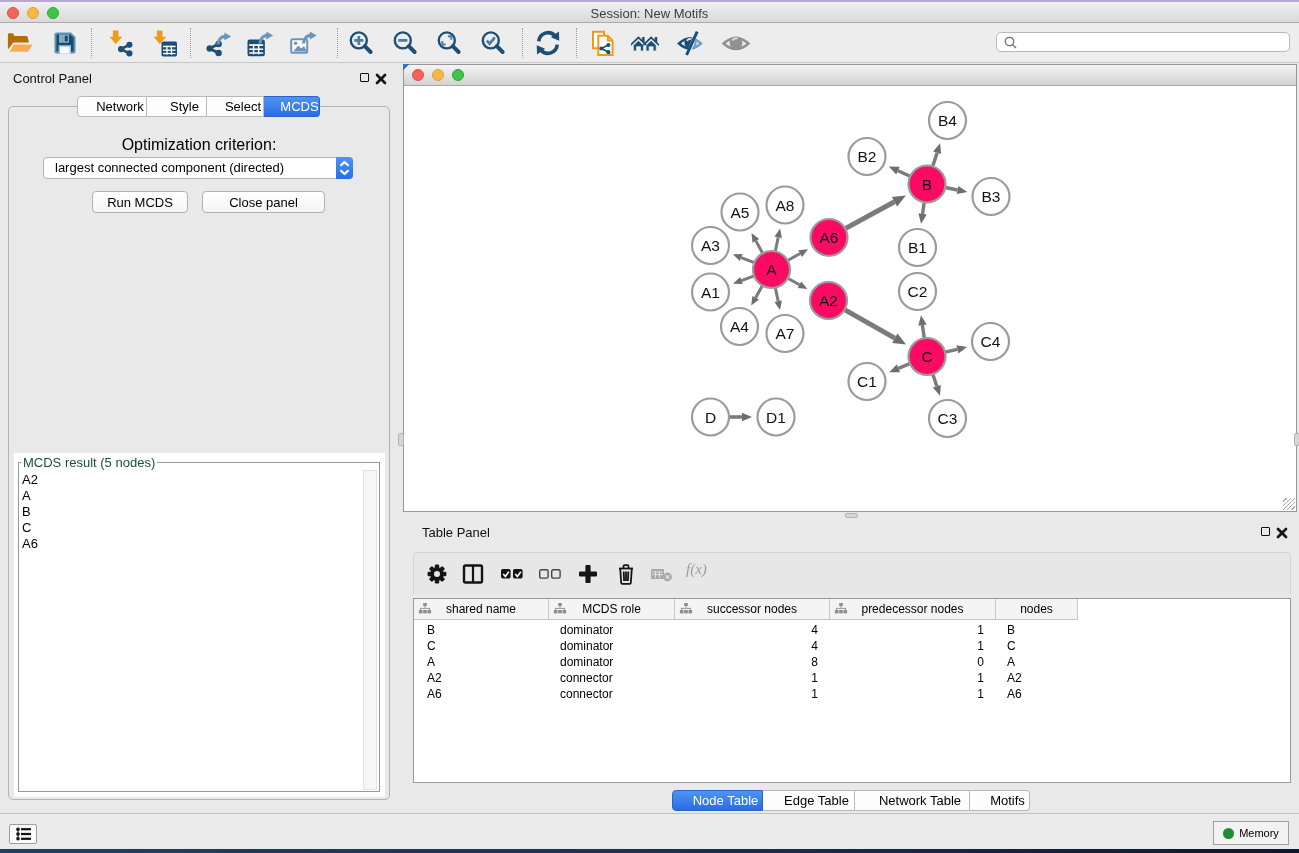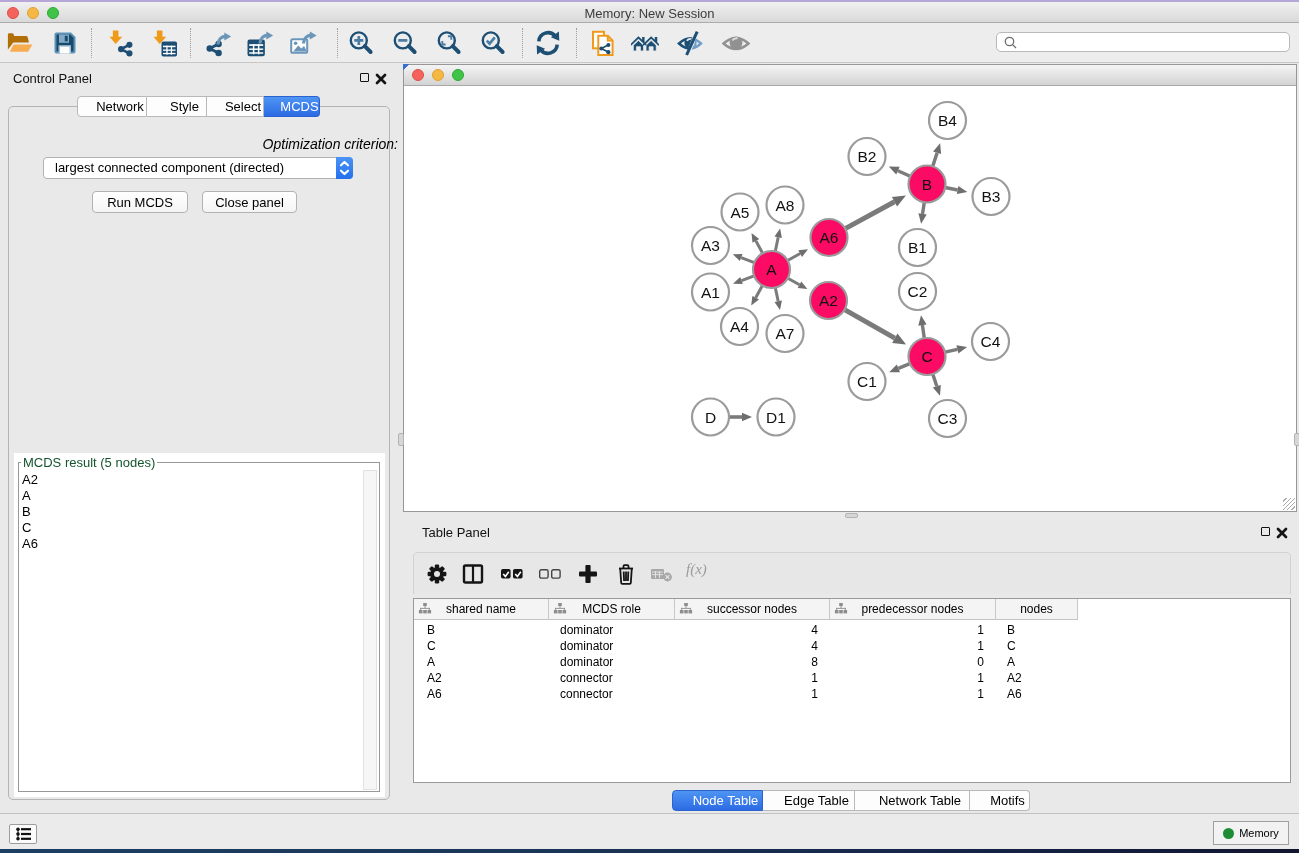--- a/index.html
+++ b/index.html
@@ -27,26 +27,26 @@
 #cpHeader { left:13px; top:71px; font-size:13px; color:#111; }
 #cpSquare { left:360px; top:73px; width:9px; height:9px; border:1.5px solid #111; border-radius:1px; }
 #cpClose { left:375px; top:68px; font-size:13px; font-weight:bold; color:#111; }
 #cpPane { left:8px; top:106px; width:382px; height:694px; background:#e9e9e9; border:1px solid #b4b4b4; border-radius:5px; }
 .tabrow { position:absolute; display:flex; }
 #cpTabs { left:77px; top:96px; height:21px; }
 .tab { height:21px; background:#fdfdfd; border:1px solid #b9b9b9; border-left:none; font-size:13px; color:#000; display:flex; align-items:center; justify-content:center;padding-left:16px; }
 .tab.first { border-left:1px solid #b9b9b9; border-radius:4px 0 0 4px; }
 .tab.last { border-radius:0 4px 4px 0; }
 .tab.sel { background:linear-gradient(#4e95f3,#2c6be4); color:#fff; border-color:#2c62cf; }
-#optLabel { left:0; top:136px; width:398px; text-align:right; font-size:14px; color:#000;font-style:italic; }
+#optLabel { left:0; top:136px; width:398px; text-align:center; font-size:16px; color:#000; }
 #dropdown { left:43px; top:157px; width:310px; height:22px; background:#fff; border:1px solid #b2b2b2; border-radius:4px; font-size:13px; color:#000; line-height:20px; padding-left:11px; }
 #ddBtn { right:-1px; top:-1px; width:17px; height:22px; position:absolute; background:linear-gradient(#4b93f5,#2470ec); border-radius:0 4px 4px 0; }
 .btn { position:absolute; height:22px; background:linear-gradient(#ffffff,#f4f4f4); border:1px solid #b2b2b2; border-radius:4px; font-size:13px; color:#000; display:flex; align-items:center; justify-content:center; }
 #runBtn { left:92px; top:191px; width:96px; }
-#closeBtn { left:202px; top:191px; width:95px; }
+#closeBtn { left:202px; top:191px; width:123px; }
 #mcdsOuter { left:14px; top:453px; width:371px; height:344px; background:#fff; }
 #mcdsBox { left:18px; top:462px; width:362px; height:330px; background:#fff; border:1px solid #989898; }
 #mcdsLegend { left:21px; top:455px; background:#fff; padding:0 2px; font-size:13px; color:#14532d; }
 #mcdsList { left:22px; top:472px; font-size:13px; color:#000; line-height:16px; }
 #mcdsScroll { left:363px; top:470px; width:14px; height:320px; background:#f6f6f6; border:1px solid #e2e2e2; }
 
 
 #statusbar { left:0; top:813px; width:1299px; height:35px; background:#ebebeb; border-top:1px solid #c2c2c2; }
 #hambBtn { left:9px; top:824px; width:28px; height:20px; background:#fbfbfb; border:1px solid #9d9d9d; border-radius:2px; }
 #memBtn { left:1213px; top:821px; width:76px; height:24px; background:#f2f2f2; border:1px solid #9f9f9f; font-size:11px; color:#000; display:flex; align-items:center; justify-content:center; gap:5px; }
@@ -78,21 +78,21 @@
 </style>
 </head>
 <body>
 <div id="app">
   <div id="deskTop" class="abs"></div>
   <div id="titlebar" class="abs">
     <div class="tl t1"></div>
       <div class="tl t2"></div>
       <div class="tl t3"></div>
   </div>
-  <div id="titleText" class="abs">Memory: New Session</div>
+  <div id="titleText" class="abs">Session: New Motifs</div>
   <div id="toolbar" class="abs">
     <div class="sep" style="left:91px"></div>
     <div class="sep" style="left:190px"></div>
     <div class="sep" style="left:337px"></div>
     <div class="sep" style="left:522px"></div>
     <div class="sep" style="left:576px"></div>
     <svg class="ticon" style="left:7px;top:6px" width="28" height="28" viewBox="0 0 28 28">
 <path d="M0.9 20.5 V5.6 Q0.9 4.3 2.2 4.3 H5.4 Q6.4 4.3 6.6 5.2 L7.1 6.9 H19.2 Q20.3 6.9 20.6 7.9 L21.8 12.5 V13.5 H6.5 Z" fill="#b26f08"></path>
 <path d="M6.1 14.9 L26.6 14.9 L21.4 23.3 L1.9 23.3 Z" fill="#f7ad4f" stroke="#ededed" stroke-width="1.2"></path>
 </svg>

